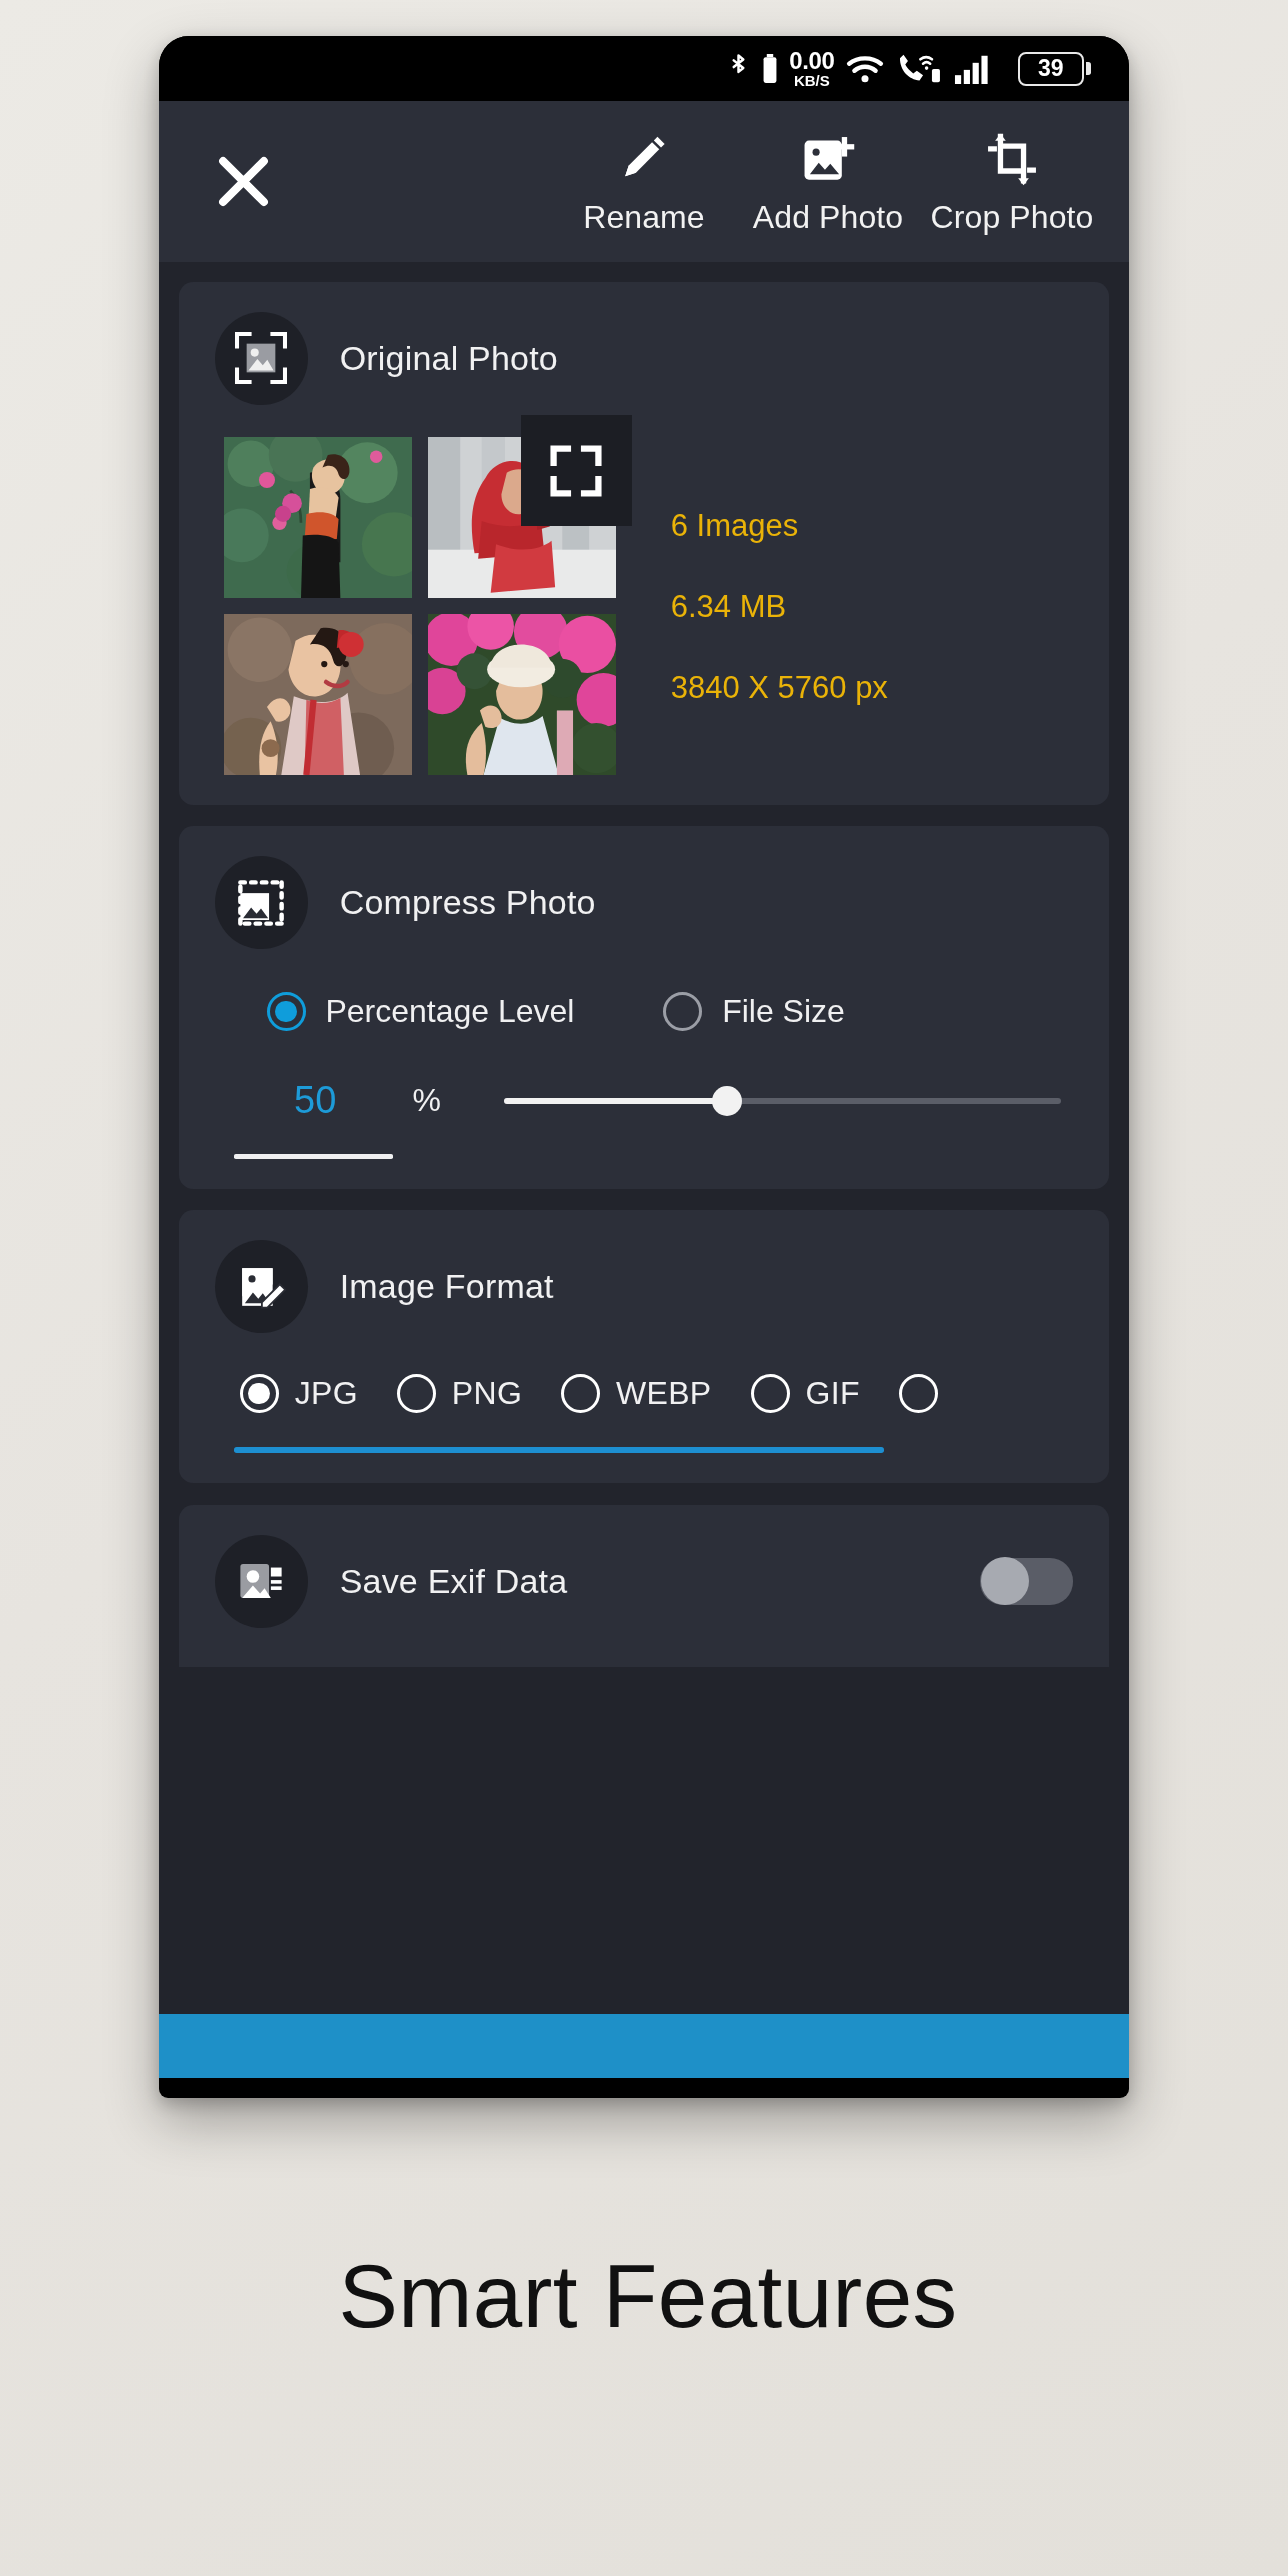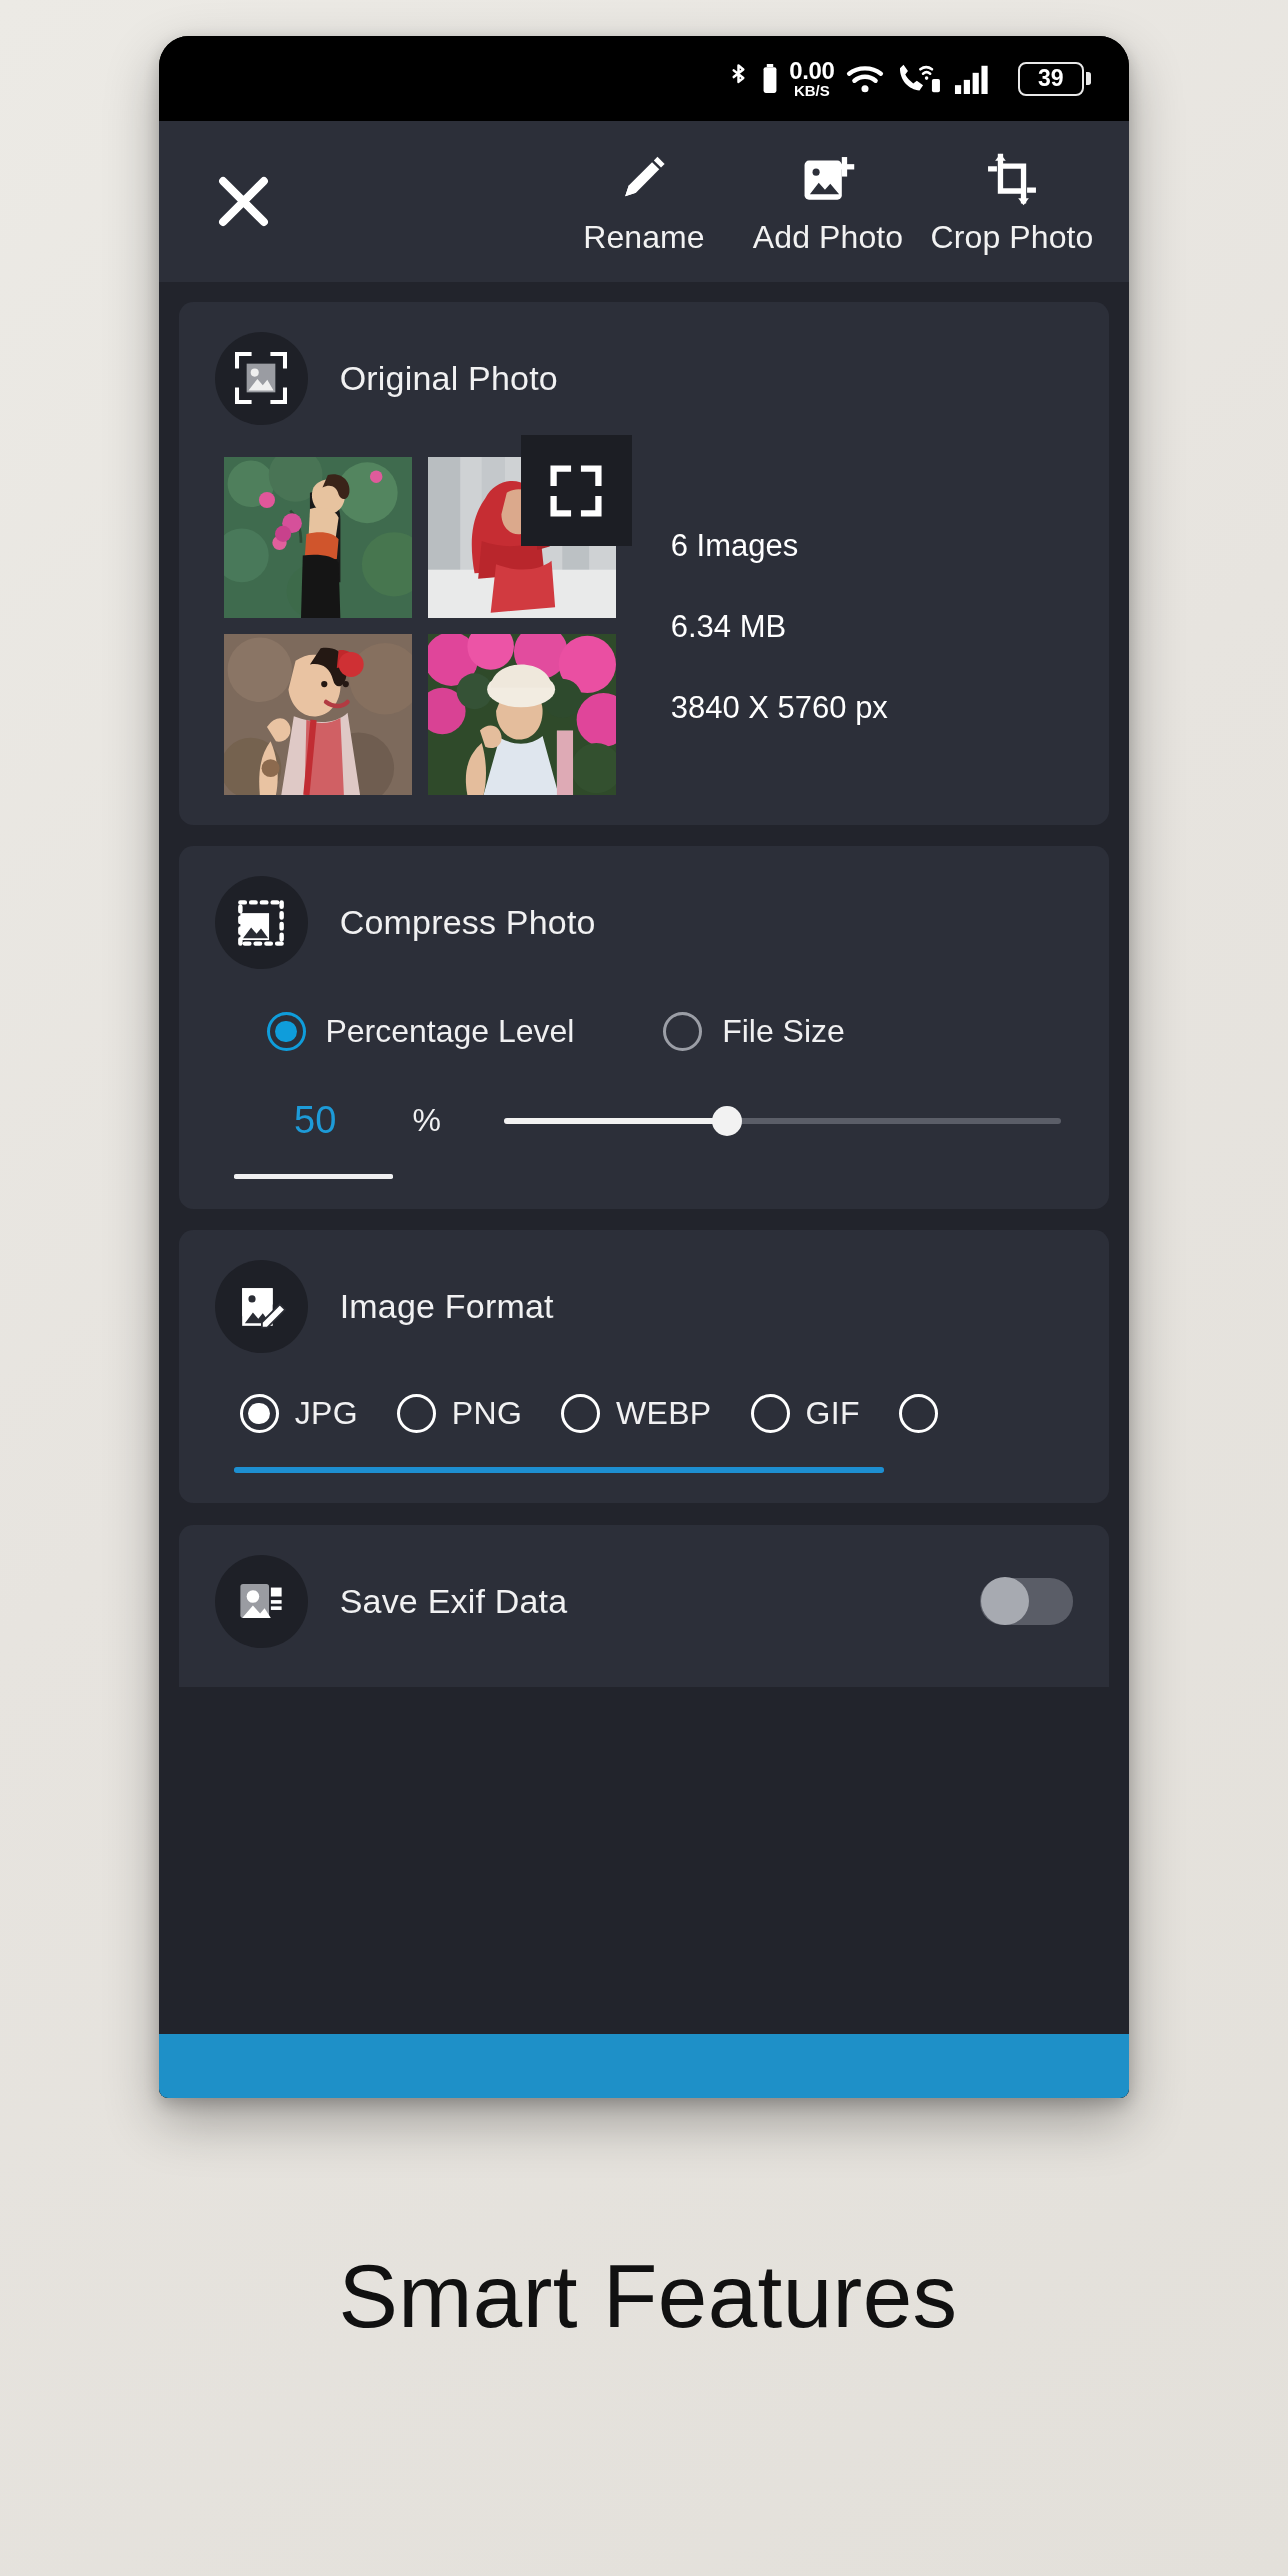--- a/index.html
+++ b/index.html
@@ -22,21 +22,21 @@
     width: 970px; height: 2062px;
     background: #000;
     border-radius: 30px 30px 9px 9px;
     overflow: hidden;
     box-shadow: 0 23px 54px rgba(0,0,0,.30), 0 5.4px 16px rgba(0,0,0,.20);
   }
 
   
   .statusbar {
     position: relative;
-    height: 85px;
+    height: 65px;
     background: #000;
     display: flex; align-items: center; justify-content: flex-end;
     padding-right: 38px;
     gap: 11.6px;
   }
   .sb-item { display: flex; align-items: center; }
   .sb-speed { display: flex; flex-direction: column; align-items: center; line-height: 1; }
   .sb-speed .v { color: #fff; font-size: 24px; font-weight: 700; letter-spacing: -0.4px; }
   .sb-speed .u { color: #fff; font-size: 15px; font-weight: 700; margin-top: 0.9px; }
   .sb-batt {
@@ -104,21 +104,21 @@
   }
   .thumb { width: 188px; height: 161px; overflow: hidden; position: relative; background: #3a3d47; }
   .thumb svg { display: block; width: 100%; height: 100%; }
   .expand-badge {
     position: absolute; right: -16px; top: -21.5px;
     width: 111px; height: 111px;
     background: #1c1e24;
     display: flex; align-items: center; justify-content: center;
   }
   .op-stats { display: flex; flex-direction: column; justify-content: center; gap: 45px; padding-top: 3.6px; }
-  .op-stats div { color: #ffffff; font-size: 31px; }
+  .op-stats div { color: #eab308; font-size: 31px; }
 
   
   .radio-row { display: flex; align-items: center; margin-top: 43px; padding-left: 52px; gap: 16px; }
   .radio-opt { display: flex; align-items: center; gap: 19.7px; }
   .rad {
     width: 39px; height: 39px; border-radius: 50%;
     border: 3.6px solid #9b9ea6;
     display: flex; align-items: center; justify-content: center;
     flex: 0 0 auto;
   }

